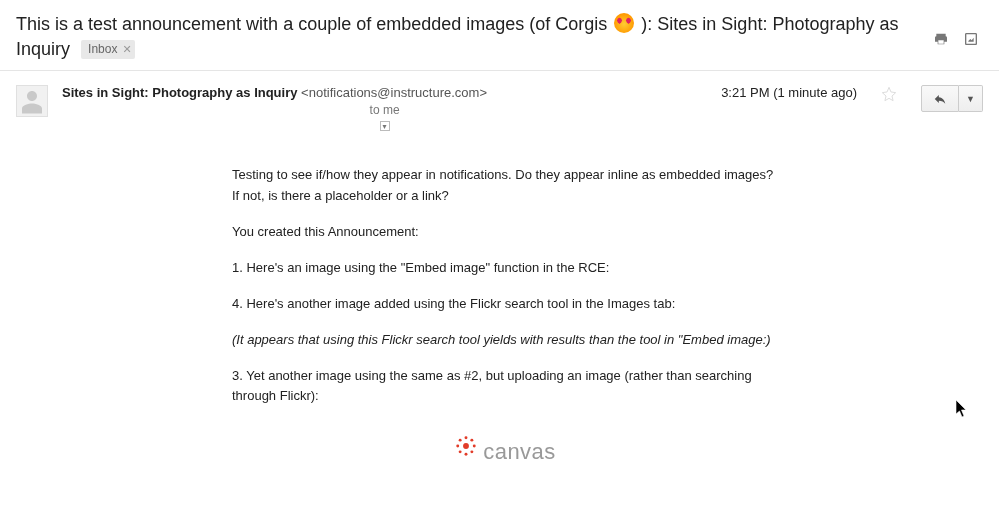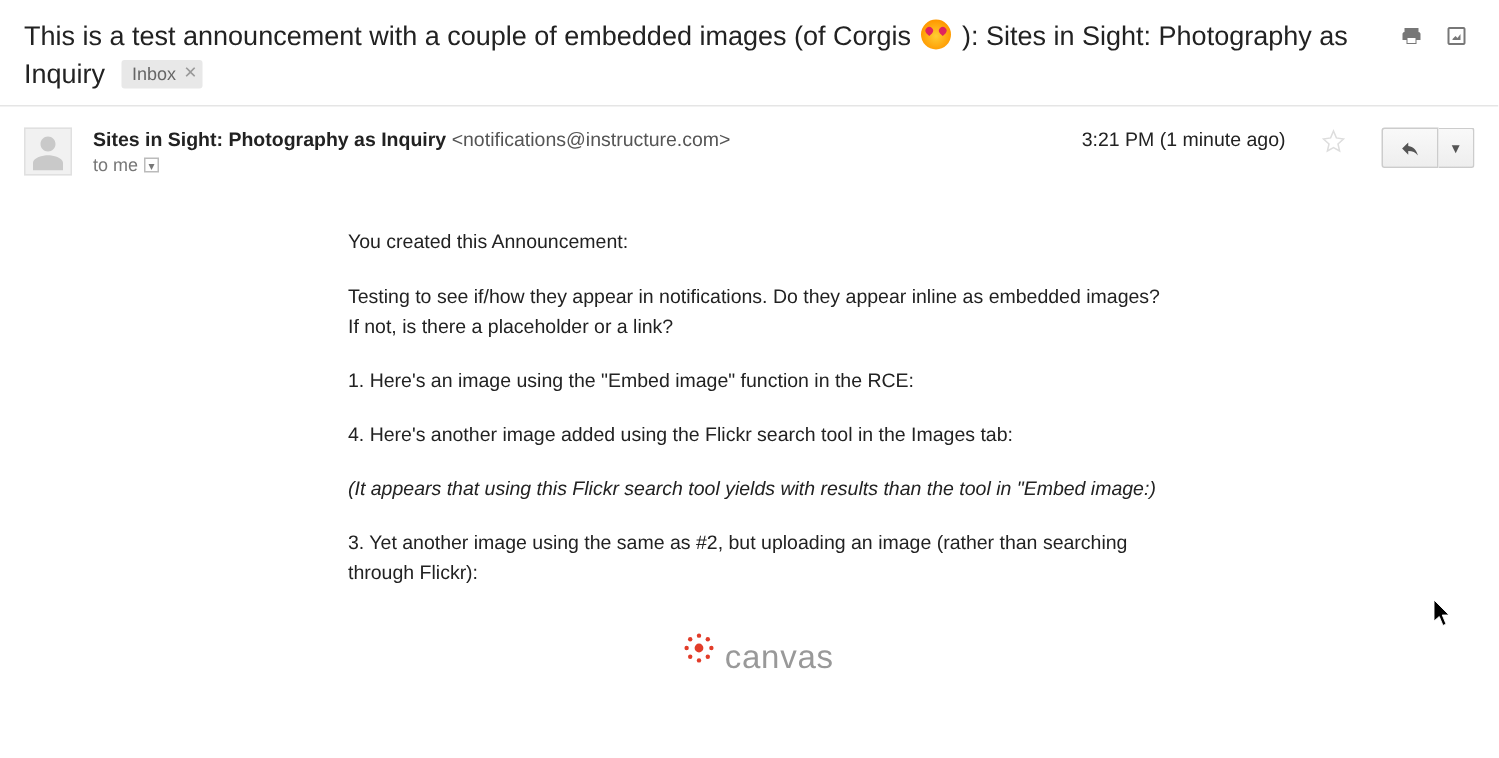--- a/index.html
+++ b/index.html
@@ -8,21 +8,21 @@
   background: #fff;
   width: 999px;
   height: 505px;
   overflow: hidden;
   color: #222;
 }
 .header {
   padding: 12px 16px 8px 16px;
   border-bottom: 1px solid #e5e5e5;
   display: flex;
-  align-items: flex-start;
+  align-items: center;
 }
 .header-left { flex: 1; }
 .subject-line {
   font-size: 18px;
   font-weight: 400;
   color: #222;
   line-height: 1.4;
 }
 .emoji-hearts {
   display: inline-block;
@@ -94,20 +94,21 @@
 }
 .sender-name { font-weight: bold; }
 .sender-email { color: #555; }
 .to-line {
   font-size: 12px;
   color: #777;
   margin-top: 3px;
   display: flex;
   align-items: center;
   gap: 4px;
+  flex-direction: column;
 }
 .details-caret {
   width: 10px; height: 10px;
   border: 1px solid #bbb;
   display: inline-flex;
   align-items: center;
   justify-content: center;
   cursor: pointer;
   font-size: 8px;
   color: #777;
@@ -236,22 +237,22 @@
           </svg>
       </div>
       <div class="more-btn">
         <span class="caret">▼</span>
       </div>
     </div>
   </div>
 </div>
 
 <div class="body">
+  <p>Testing to see if/how they appear in notifications. Do they appear inline as embedded images? If not, is there a placeholder or a link?</p>
   <p>You created this Announcement:</p>
-  <p>Testing to see if/how they appear in notifications. Do they appear inline as embedded images? If not, is there a placeholder or a link?</p>
   <p>1. Here's an image using the "Embed image" function in the RCE:</p>
   <p>4. Here's another image added using the Flickr search tool in the Images tab:</p>
   <p class="italic">(It appears that using this Flickr search tool yields with results than the tool in "Embed image:)</p>
   <p>3. Yet another image using the same as #2, but uploading an image (rather than searching through Flickr):</p>
 
   <div class="canvas-logo">
     <svg class="canvas-mark" viewBox="0 0 24 24">
       <circle cx="12" cy="12" r="3.2" fill="#e23c29"></circle>
       <circle cx="12" cy="3" r="1.6" fill="#e23c29"></circle>
       <circle cx="12" cy="21" r="1.6" fill="#e23c29"></circle>

